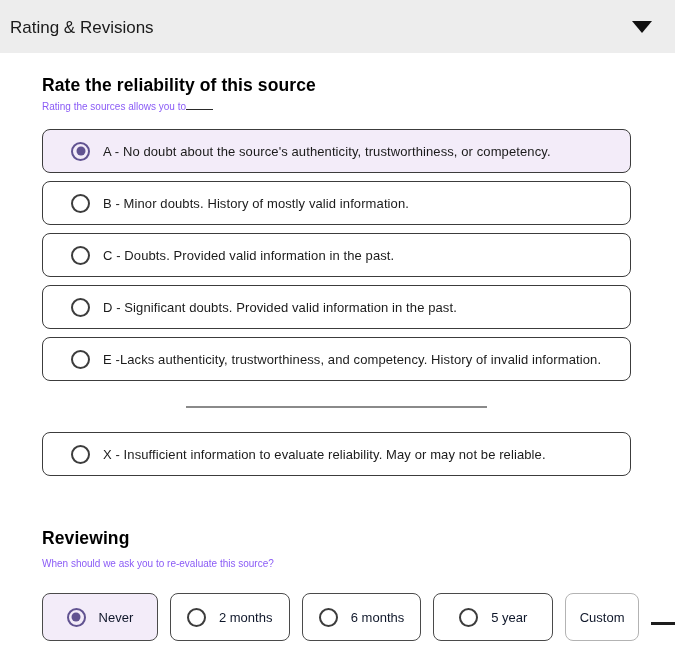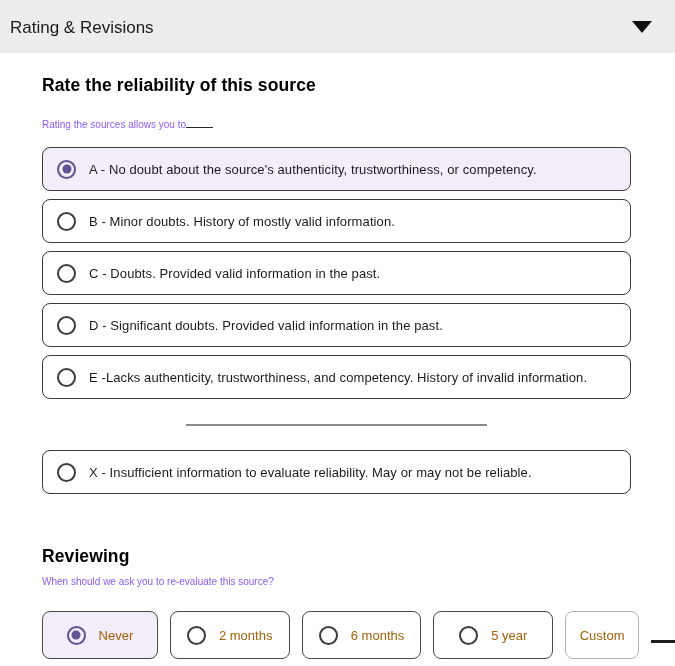--- a/index.html
+++ b/index.html
@@ -31,21 +31,21 @@
     border-right: 10px solid transparent;
     border-top: 12px solid #101010;
     cursor: pointer;
   }
   
   .content { padding: 22px 44px 0 42px; }
   .section-title {
     font-size: 17.5px;
     font-weight: 700;
     color: #000;
-    margin-bottom: 21px;
+    margin-bottom: 3px;
     letter-spacing: 0.1px;
   }
   .section-sub {
     font-size: 10px;
     color: #8b5cf6;
     margin-bottom: 17px;
   }
   .blank-line {
     display: inline-block;
     width: 27px;
@@ -54,21 +54,21 @@
   }
   
   .options { display: flex; flex-direction: column; gap: 8px; }
   .opt {
     height: 44px;
     border: 1.5px solid #3c3c3c;
     border-radius: 8px;
     background: #ffffff;
     display: flex;
     align-items: center;
-    padding-left: 14px;
+    padding-left: 28px;
     gap: 13px;
     cursor: pointer;
   }
   .opt.selected { background: #f3ecf9; }
   .opt-label { font-size: 13px; color: #1b1b1b; letter-spacing: 0.1px; }
   
   .radio {
     width: 19px; height: 19px; flex: 0 0 19px;
     border-radius: 50%;
     border: 2px solid #3c3c3c;
@@ -111,21 +111,21 @@
     align-items: center;
     justify-content: center;
     gap: 13px;
     cursor: pointer;
     font-size: 13px;
   }
   .chip.selected { background: #f3ecf9; }
   .chip.c0 { width: 116px; }
   .chip.c1, .chip.c2, .chip.c3 { width: 120px; }
   .chip.custom { width: 74px; border-color: #b3b3b3; }
-  .chip-label { font-size: 13px; color: #a16207; }
+  .chip-label { font-size: 13px; color: #0f172a; }
   .trailing-dash {
     width: 24px;
     height: 3px;
     background: #1d1d1d;
     margin-left: auto;
     margin-top: 12px;
   }
 </style>
 </head>
 <body>

